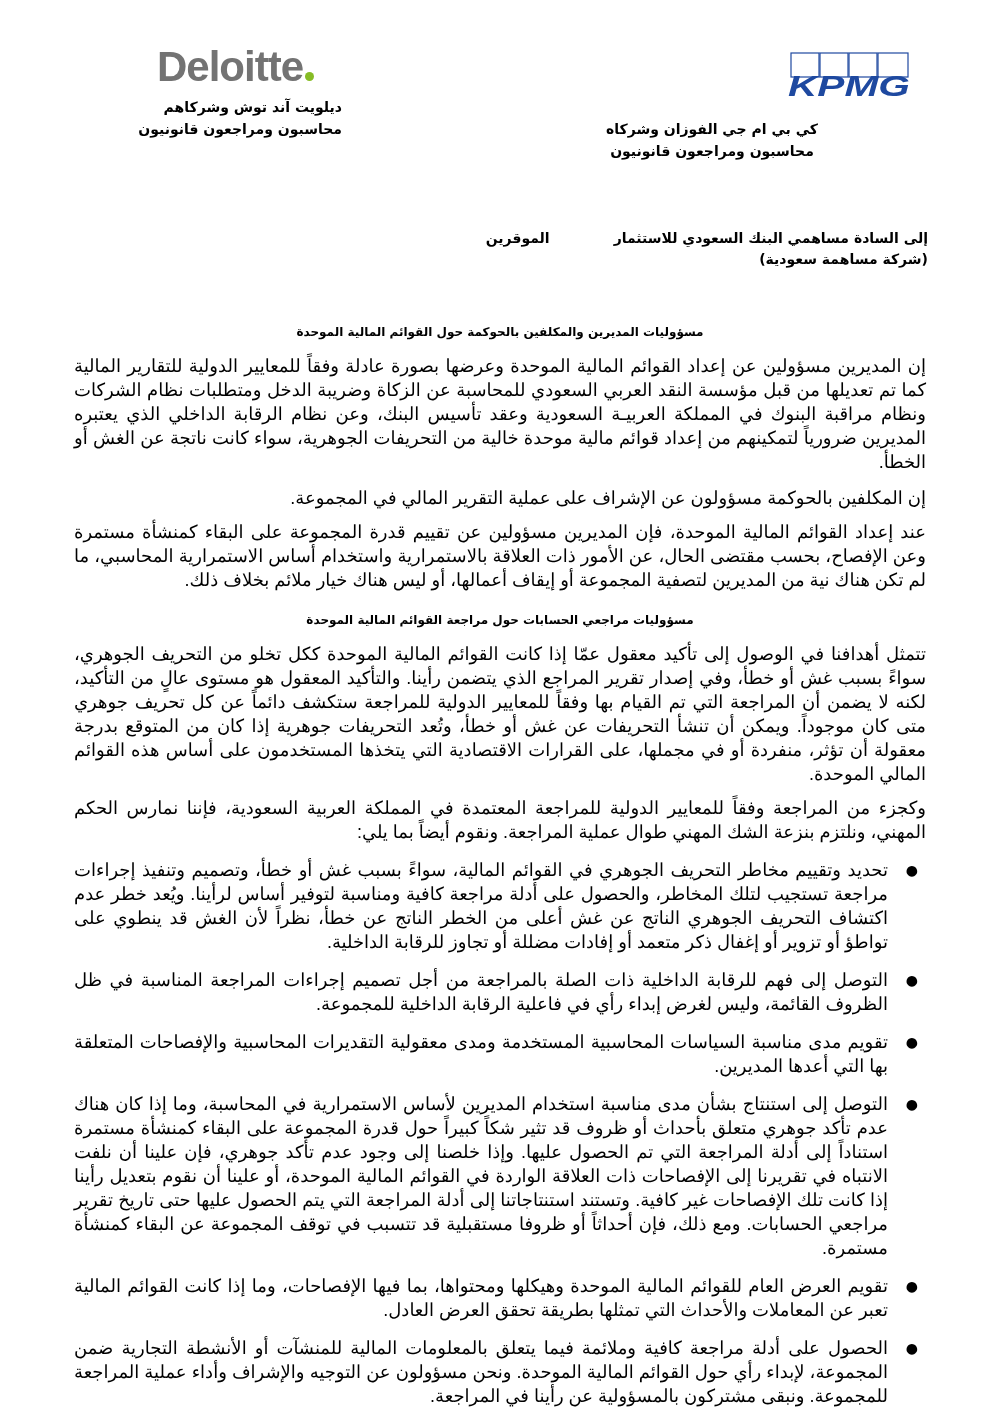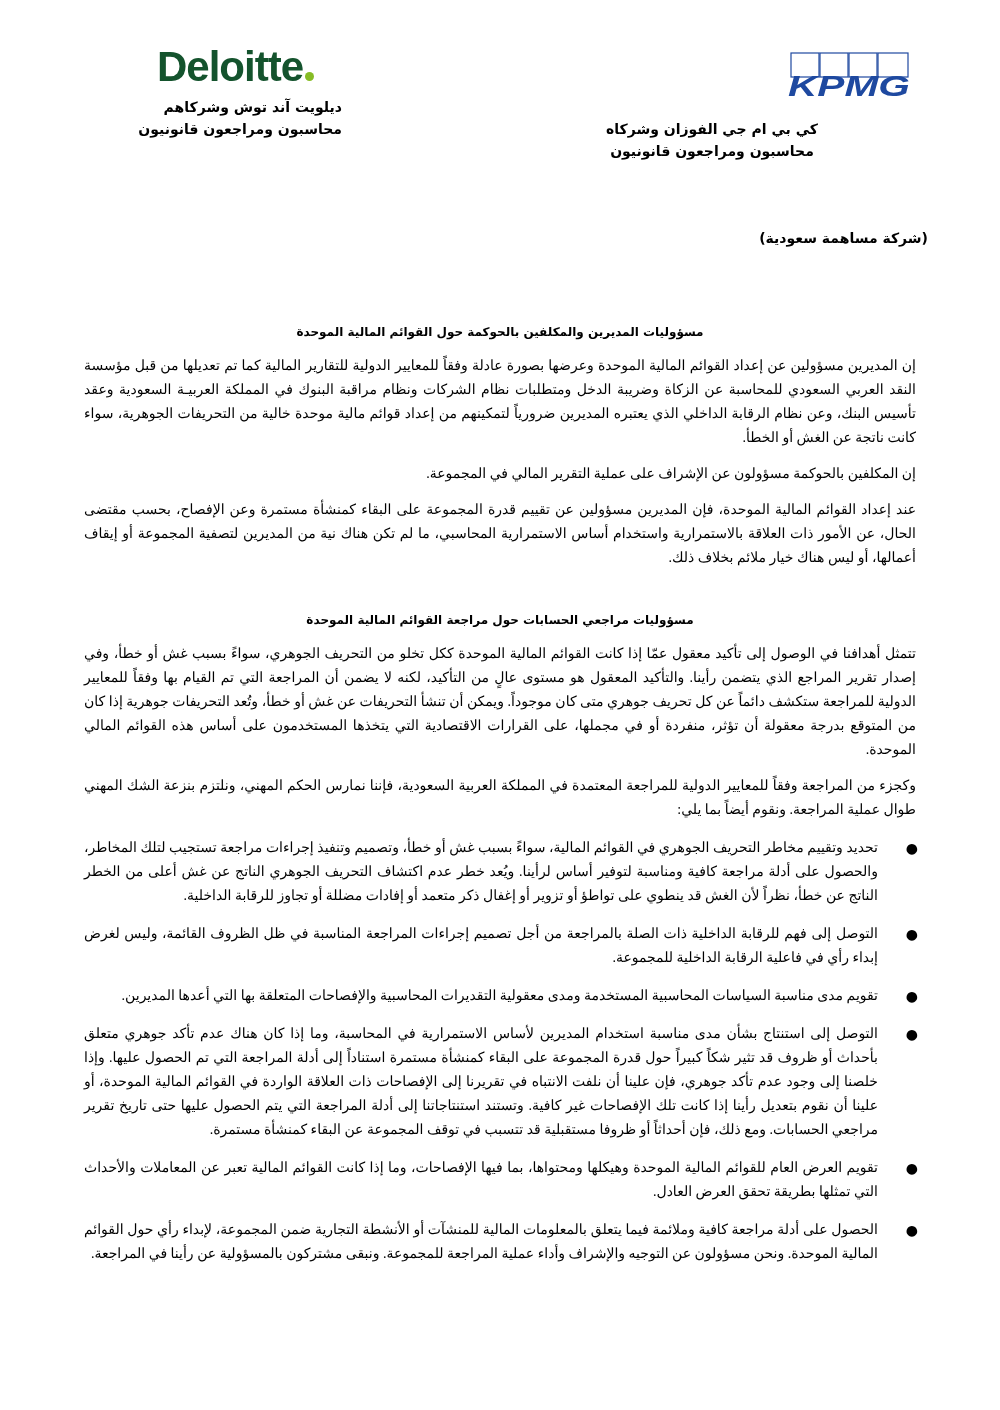--- a/index.html
+++ b/index.html
@@ -2,39 +2,39 @@
 <html><head>
 <meta charset="utf-8">
 <style>
   html, body { margin: 0; padding: 0; background: #ffffff; }
   body { width: 1000px; height: 1410px; position: relative; overflow: hidden;
          font-family: "DejaVu Sans", "Liberation Sans", sans-serif; color: #000; }
   .abs { position: absolute; }
 
   
   .deloitte-logo { left: 157px; top: 46px; font-family: "Liberation Sans", sans-serif;
-    font-weight: bold; font-size: 42px; letter-spacing: -1px; color: #14532d; line-height: 1; }
+    font-weight: bold; font-size: 42px; letter-spacing: -1px; color: #737373; line-height: 1; }
   .deloitte-dot { display: inline-block; width: 9px; height: 9px; border-radius: 50%;
     background: #86bc25; margin-left: 2px; }
   .deloitte-name { right: 658px; top: 96px; direction: rtl; text-align: right;
     font-weight: bold; font-size: 14px; line-height: 22px; white-space: nowrap; }
 
   .kpmg-logo { left: 788px; top: 52px; width: 124px; height: 46px; }
   .kpmg-name { right: 182px; top: 118px; direction: rtl; text-align: center;
     font-weight: bold; font-size: 14px; line-height: 22px; white-space: nowrap; }
 
   
   .content { position: absolute; left: 72px; width: 856px; direction: rtl; text-align: justify; }
   .title-block { position: absolute; right: 72px; top: 228px; direction: rtl; text-align: right;
     font-weight: bold; font-size: 14px; line-height: 21px; }
   .title-line { white-space: nowrap; }
   .gap { display: inline-block; width: 64px; }
   h2 { margin: 0; font-size: 12px; font-weight: bold; line-height: 20px; direction: rtl; text-align: center; }
-  p { margin: 12px; font-size: 14px; line-height: 24px; direction: rtl; text-align: justify;
-      text-align-last: right; font-family: Liberation Serif, serif; }
+  p { margin: 2px; font-size: 18px; line-height: 24px; direction: rtl; text-align: justify;
+      text-align-last: right; font-family: Liberation Sans, sans-serif; }
   ul { margin: 0; padding: 0; list-style: none; }
   li { position: relative; padding-right: 38px; margin: 0; direction: rtl; }
   li .bullet { position: absolute; right: 10px; top: 0; font-size: 14px; line-height: 24px; }
 </style>
 </head>
 <body>
 
 <div class="abs deloitte-logo">
   <span>Deloitte</span><span class="deloitte-dot"></span>
 </div>
@@ -53,20 +53,23 @@
     </g>
     <text x="0" y="44" font-family="Liberation Sans, sans-serif" font-weight="bold" font-style="italic" font-size="30" fill="#1e49a0" textLength="122" lengthAdjust="spacingAndGlyphs">KPMG</text>
   </svg>
 </div>
 <div class="abs kpmg-name">
   <div>كي بي ام جي الفوزان وشركاه</div>
   <div>محاسبون ومراجعون قانونيون</div>
 </div>
 
 <div class="title-block">
+  <div class="title-line">
+    <span>إلى السادة مساهمي البنك السعودي للاستثمار</span><span class="gap"></span><span>الموقرين</span>
+  </div>
   <div class="title-line">(شركة مساهمة سعودية)</div>
 </div>
 
 <div class="content" style="top:322px;">
   <h2>مسؤوليات المديرين والمكلفين بالحوكمة حول القوائم المالية الموحدة</h2>
   <p style="margin-top:12px;">إن المديرين مسؤولين عن إعداد القوائم المالية الموحدة وعرضها بصورة عادلة وفقاً للمعايير الدولية للتقارير المالية كما تم تعديلها من قبل مؤسسة النقد العربي السعودي للمحاسبة عن الزكاة وضريبة الدخل ومتطلبات نظام الشركات ونظام مراقبة البنوك في المملكة العربيـة السعودية وعقد تأسيس البنك، وعن نظام الرقابة الداخلي الذي يعتبره المديرين ضرورياً لتمكينهم من إعداد قوائم مالية موحدة خالية من التحريفات الجوهرية، سواء كانت ناتجة عن الغش أو الخطأ.</p>
   <p style="margin-top:12px;">إن المكلفين بالحوكمة مسؤولون عن الإشراف على عملية التقرير المالي في المجموعة.</p>
   <p style="margin-top:10px;">عند إعداد القوائم المالية الموحدة، فإن المديرين مسؤولين عن تقييم قدرة المجموعة على البقاء كمنشأة مستمرة وعن الإفصاح، بحسب مقتضى الحال، عن الأمور ذات العلاقة بالاستمرارية واستخدام أساس الاستمرارية المحاسبي، ما لم تكن هناك نية من المديرين لتصفية المجموعة أو إيقاف أعمالها، أو ليس هناك خيار ملائم بخلاف ذلك.</p>
 </div>
 

